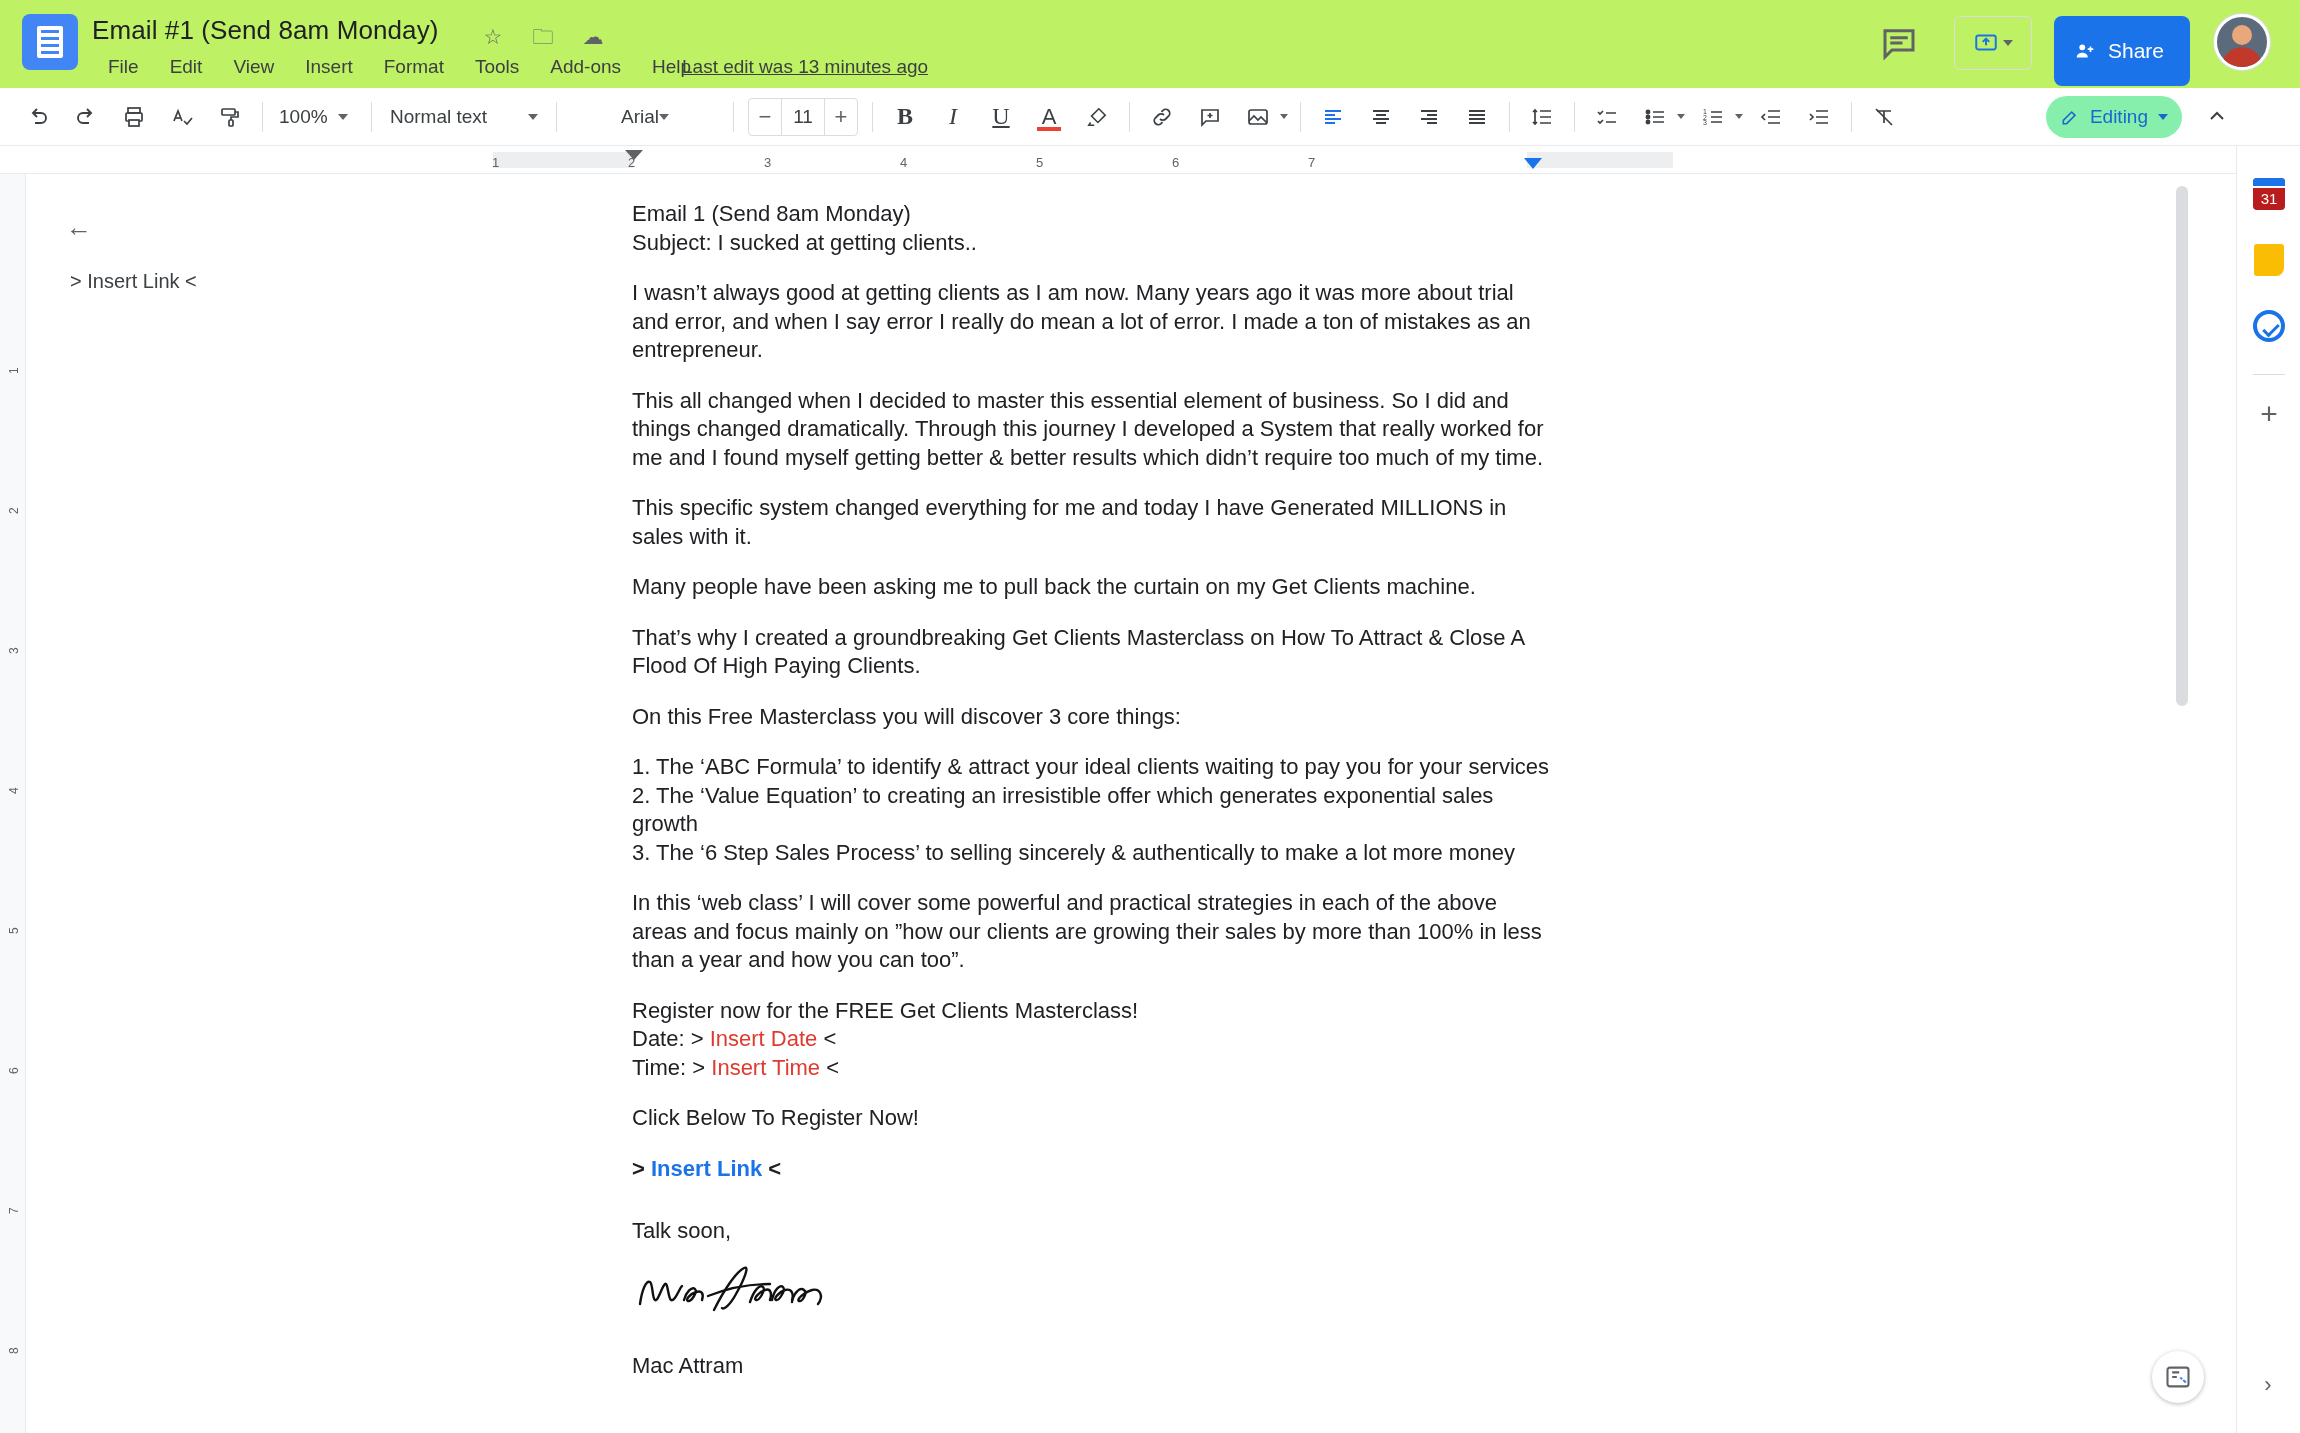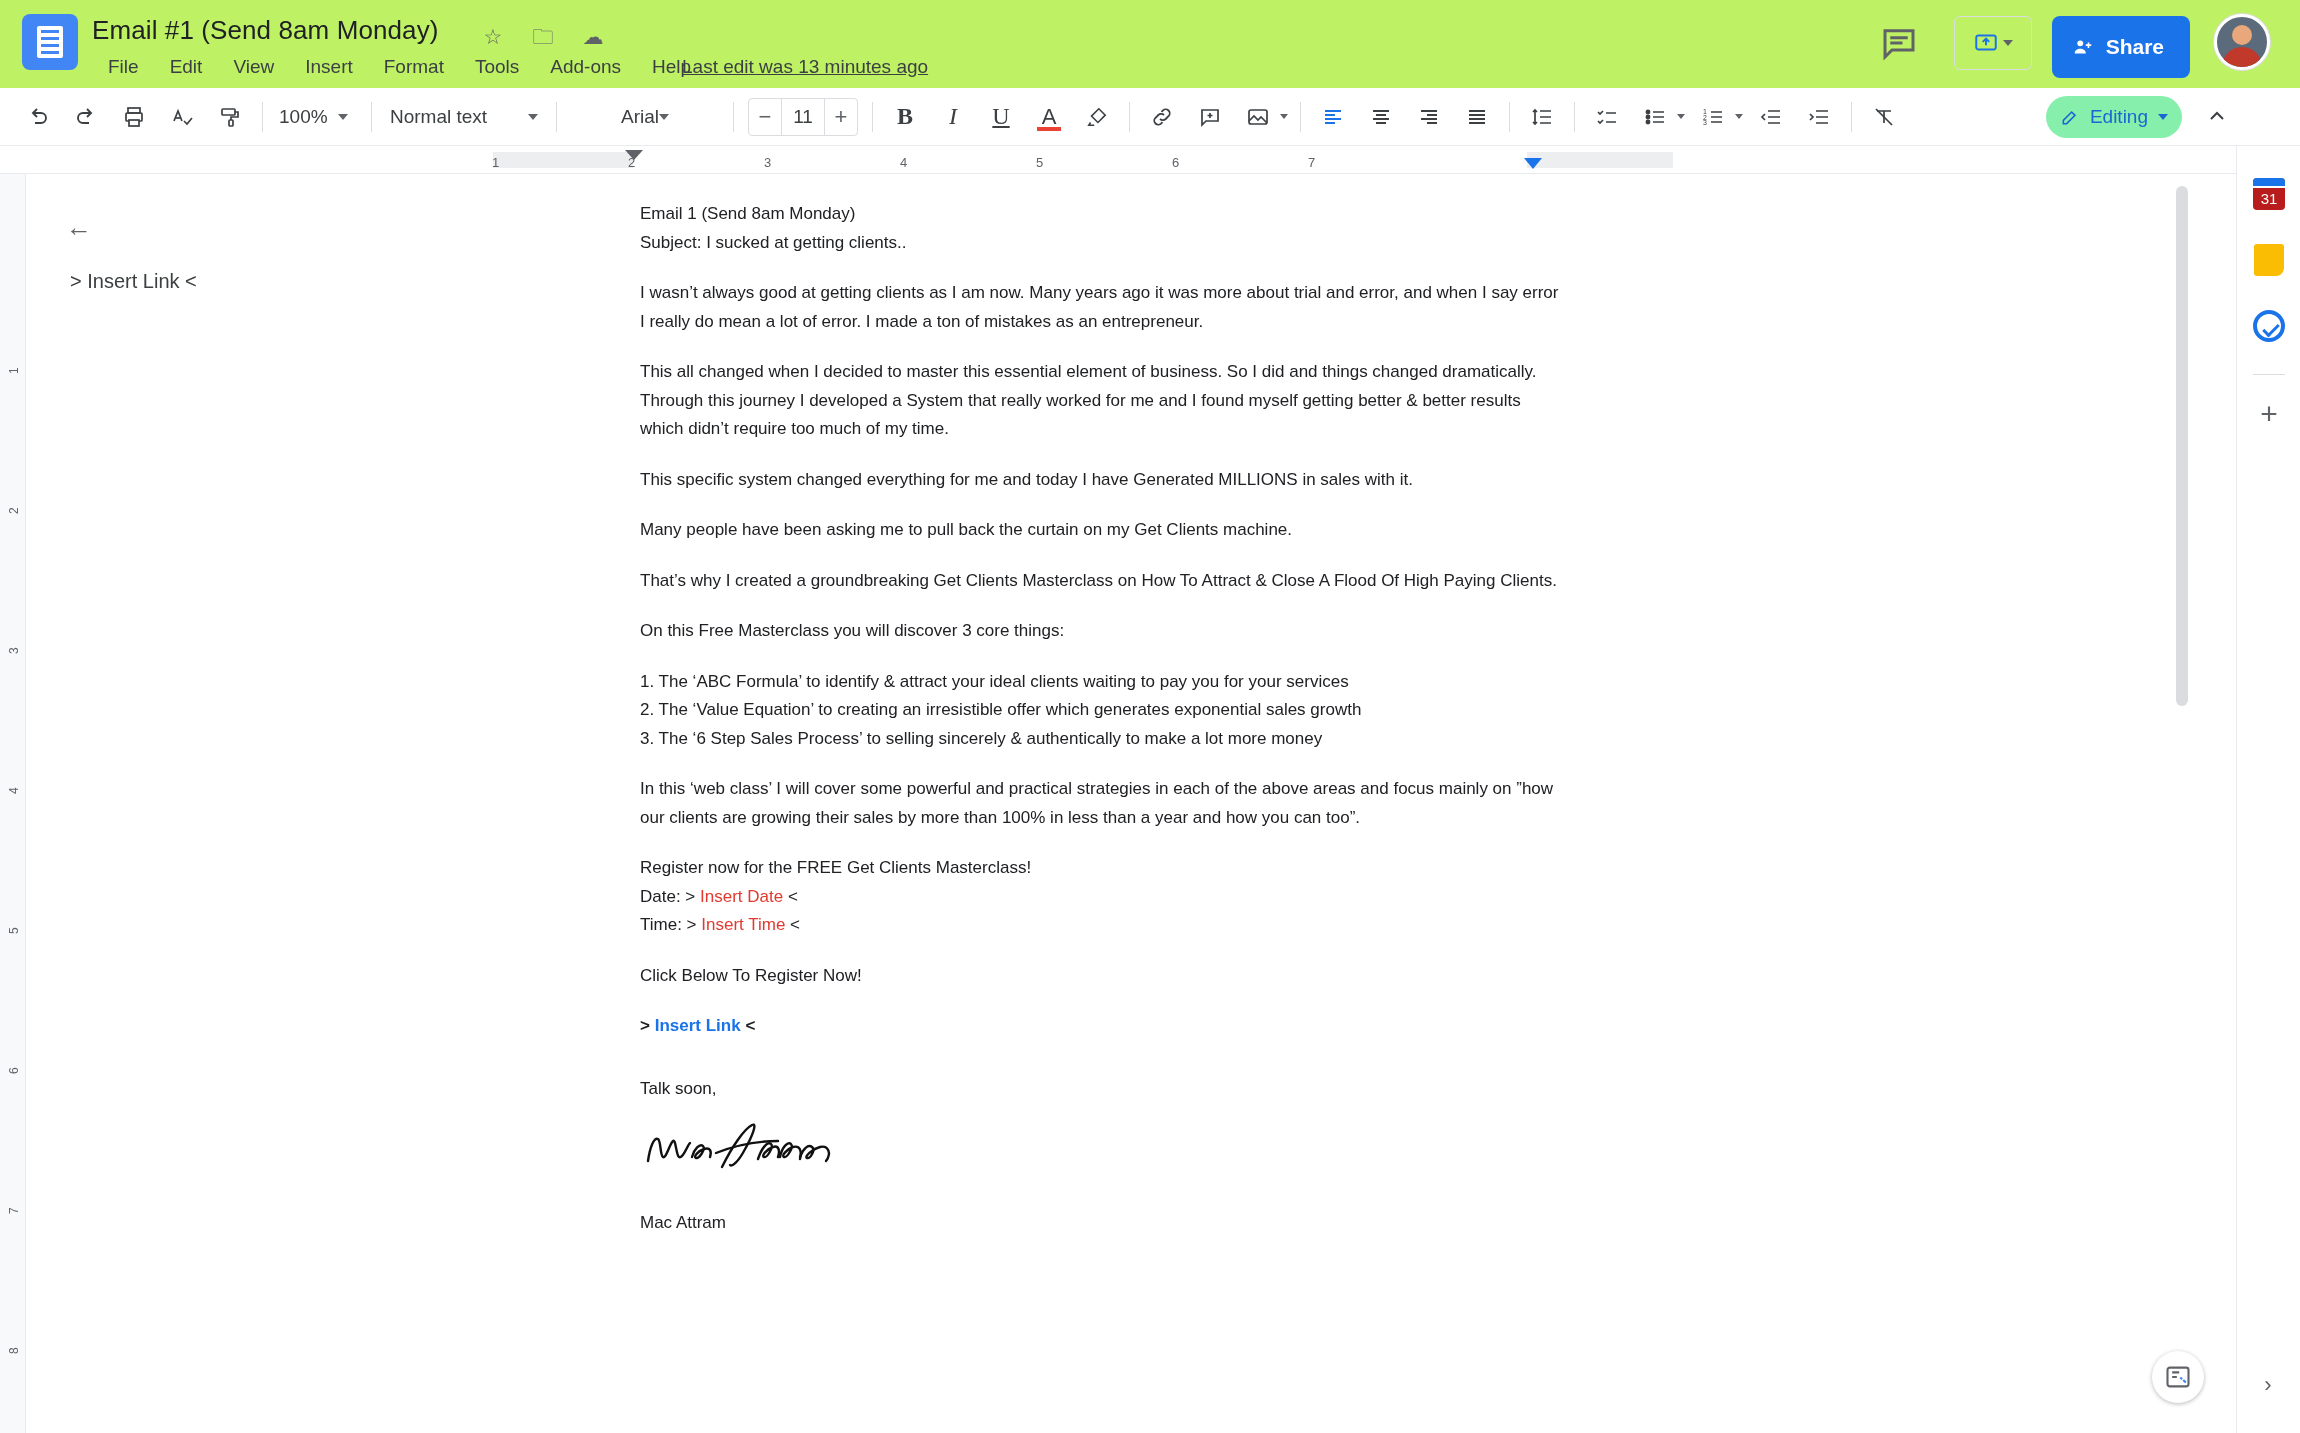--- a/index.html
+++ b/index.html
@@ -63,24 +63,24 @@
     position: absolute; right: 268px; top: 16px; width: 78px; height: 54px;
     border: 1px solid #dadce0; border-radius: 6px; cursor: pointer;
     display: flex; align-items: center; justify-content: center; gap: 4px;
   }
   .caret-dn {
     width: 0; height: 0; border-left: 5px solid transparent;
     border-right: 5px solid transparent; border-top: 6px solid #5f6368;
   }
 
   .share-btn {
-    position: absolute; right: 110px; top: 16px; height: 62px; padding: 0 26px 0 20px;
+    position: absolute; right: 110px; top: 16px; height: 70px; padding: 0 26px 0 20px;
     background: #1a73e8; border-radius: 8px; color: #fff;
     display: flex; align-items: center; gap: 12px;
-    font-size: 21px; cursor: pointer; font-weight: bold;
+    font-size: 21px; cursor: pointer;
   }
   .avatar {
     position: absolute; right: 30px; top: 14px; width: 56px; height: 56px;
     border-radius: 50%; overflow: hidden; cursor: pointer;
     background: #5b6b7b; border: 3px solid #fff; box-shadow: 0 0 0 1px #dadce0;
   }
   .avatar .head {
     position:absolute; left: 15px; top: 8px; width: 20px; height: 20px;
     border-radius: 50%; background: #e8a87c;
   }
@@ -203,21 +203,21 @@
   .canvas {
     position: absolute; top: 174px; left: 494px; width: 1716px; height: 1259px;
     background: #ffffff;
   }
   .page {
     position: absolute; left: 0; top: 0; width: 1178px; height: 1259px;
     background: #ffffff;
   }
   .page-body {
     position: absolute; left: 138px; top: 26px; width: 920px;
-    font-size: 17px; line-height: 28.5px; color: #202124; margin-left: 8px;
+    font-size: 22px; line-height: 28.5px; color: #202124;
   }
   .page-body p { margin: 0 0 22px 0; }
   .page-body p.tight { margin-bottom: 0; }
   .red { color: #e03a30; }
   .blue-link { color: #1a73e8; font-weight: bold; }
   .sig {
     margin: 10px 0 26px 0; width: 200px; height: 70px;
   }
 
   

